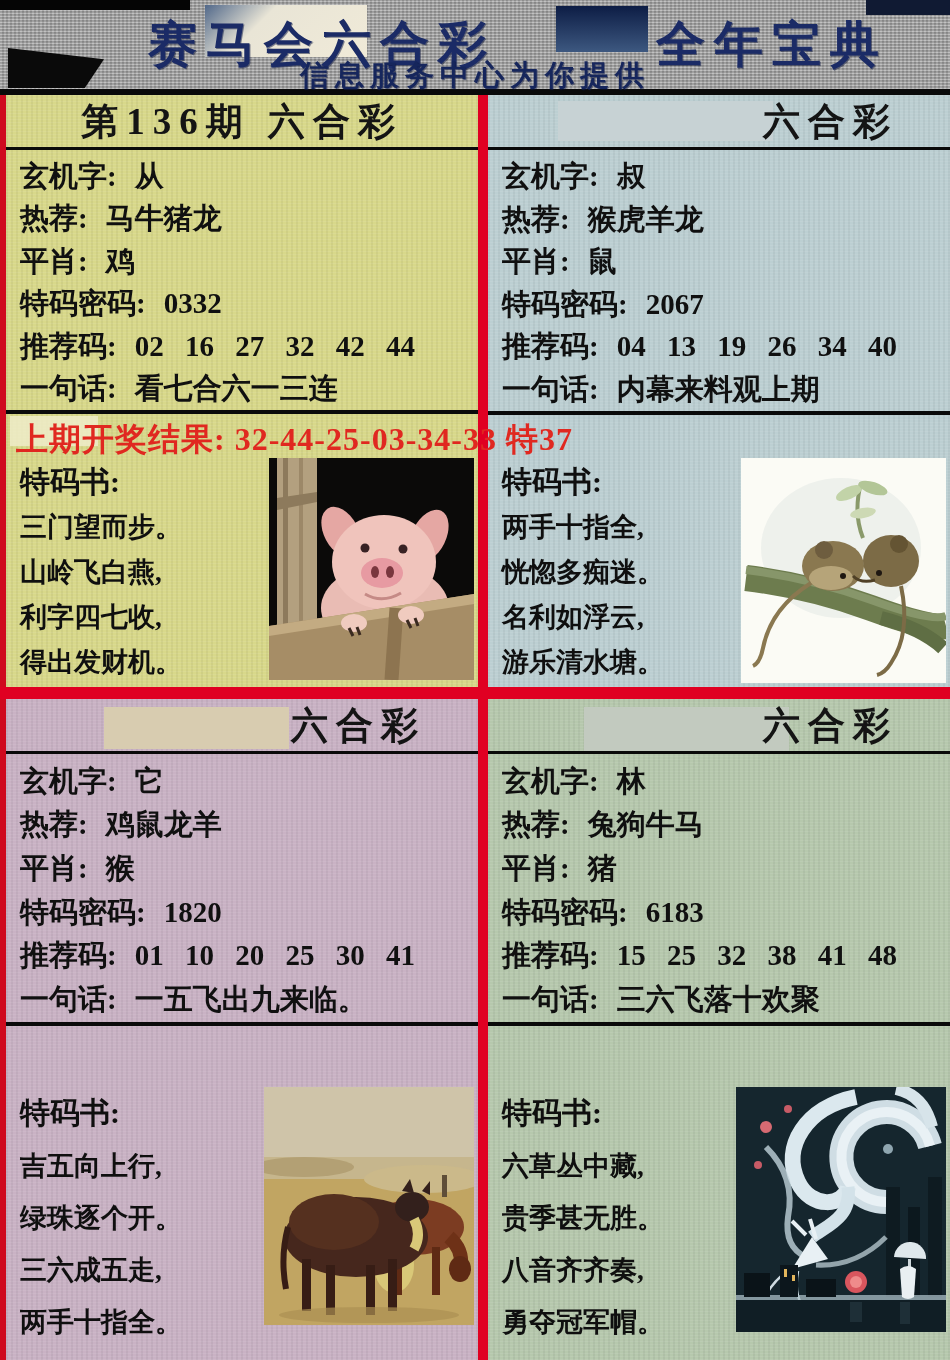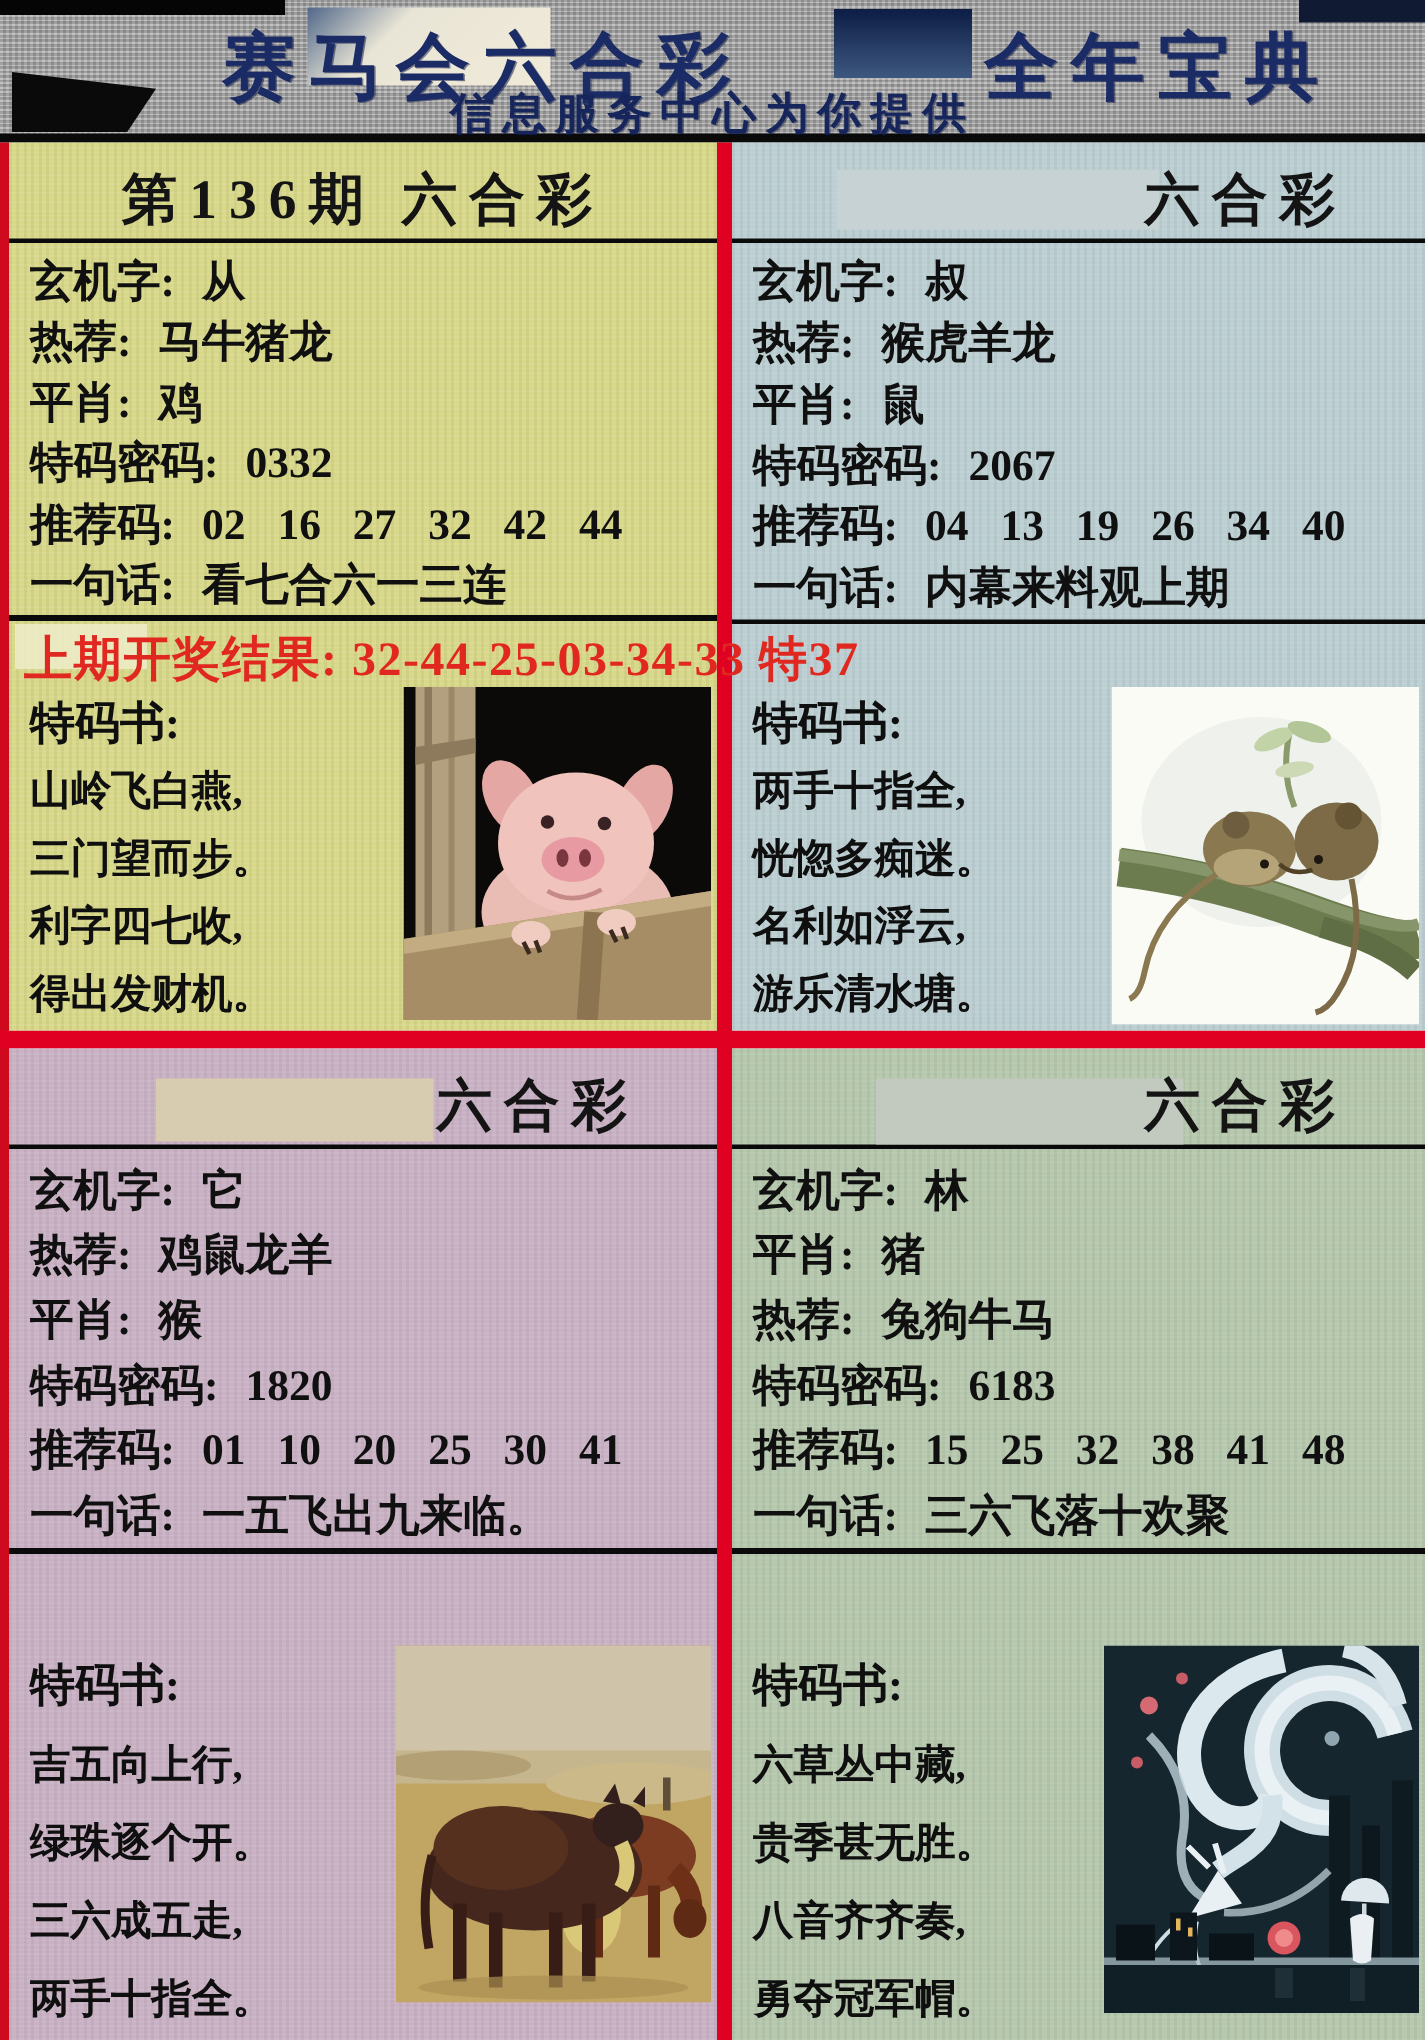--- a/index.html
+++ b/index.html
@@ -39,21 +39,21 @@
   
   .panel{position:absolute;box-sizing:border-box;display:flex;flex-direction:column;
     background-image:
       repeating-linear-gradient(0deg, rgba(255,255,255,.07) 0 1px, transparent 1px 3px),
       repeating-linear-gradient(90deg, rgba(0,0,0,.045) 0 2px, transparent 2px 5px);}
   .panel.tl{left:6px;top:95px;width:472px;height:592px;background-color:#d8d88a;}
   .panel.tr{left:488px;top:95px;width:462px;height:592px;background-color:#bccfd2;}
   .panel.bl{left:6px;top:699px;width:472px;height:661px;background-color:#c9b2c4;}
   .panel.br{left:488px;top:699px;width:462px;height:661px;background-color:#b6c8ad;}
   .panel-title{position:relative;height:52px;font-size:37px;font-weight:bold;color:#141414;
-    letter-spacing:8px;line-height:54px;margin-top:12px;}
+    letter-spacing:8px;line-height:54px;}
   .panel.tl .panel-title{text-align:center;}
   .panel.tr .panel-title,.panel.bl .panel-title,.panel.br .panel-title{text-align:right;padding-right:52px;}
   .censor{position:absolute;z-index:0;}
   .censor.c-tr{left:70px;top:6px;width:215px;height:40px;background:#c7d2d4;}
   .censor.c-bl{left:98px;top:8px;width:185px;height:42px;background:#d8ccb0;}
   .censor.c-br{left:96px;top:8px;width:205px;height:44px;background:#c2cabf;}
   .censor.c-draw{left:4px;top:2px;width:88px;height:30px;background:rgba(240,238,205,.8);}
   .panel-title span{position:relative;z-index:1;}
   .title-rule{height:3px;background:#0a0a0a;}
   .fields{list-style:none;margin:0;padding:6px 6px 0 14px;height:262px;
@@ -110,22 +110,22 @@
     <li class="field"><span class="flabel">一句话:</span><span class="fvalue">看七合六一三连</span></li>
   </ul>
   <div class="mid-rule"></div>
   <div class="mid-strip">
     <div class="censor c-draw"></div>
     <div class="last-draw">上期开奖结果: 32-44-25-03-34-33 特37</div>
   </div>
   <div class="poem-area">
     <div class="poem">
       <div class="poem-title">特码书:</div>
+      <div class="poem-line">三门望而步。</div>
       <div class="poem-line">山岭飞白燕,</div>
-      <div class="poem-line">三门望而步。</div>
       <div class="poem-line">利字四七收,</div>
       <div class="poem-line">得出发财机。</div>
     </div>
     <figure class="photo">
       <svg width="205" height="222" viewBox="0 0 205 222" xmlns="http://www.w3.org/2000/svg">
         <rect width="205" height="222" fill="#0b0a09"></rect>
         <rect x="8" y="0" width="40" height="222" fill="#b3a07f"></rect>
         <rect x="14" y="0" width="5" height="222" fill="#8d7a5c"></rect>
         <rect x="30" y="0" width="4" height="222" fill="#9c8868"></rect>
         <path d="M8,40 L48,34 L48,44 L8,52 Z" fill="#8d7a5c"></path>
@@ -256,22 +256,22 @@
 </section>
 
 <section class="panel br">
   <div class="panel-title">
     <div class="censor c-br"></div>
     <span>六合彩</span>
   </div>
   <div class="title-rule"></div>
   <ul class="fields">
     <li class="field"><span class="flabel">玄机字:</span><span class="fvalue">林</span></li>
+    <li class="field"><span class="flabel">热荐:</span><span class="fvalue">兔狗牛马</span></li>
     <li class="field"><span class="flabel">平肖:</span><span class="fvalue">猪</span></li>
-    <li class="field"><span class="flabel">热荐:</span><span class="fvalue">兔狗牛马</span></li>
     <li class="field"><span class="flabel">特码密码:</span><span class="fvalue">6183</span></li>
     <li class="field"><span class="flabel">推荐码:</span><span class="fvalue">15 25 32 38 41 48</span></li>
     <li class="field"><span class="flabel">一句话:</span><span class="fvalue">三六飞落十欢聚</span></li>
   </ul>
   <div class="mid-rule"></div>
   <div class="mid-strip"></div>
   <div class="poem-area">
     <div class="poem">
       <div class="poem-title">特码书:</div>
       <div class="poem-line">六草丛中藏,</div>

